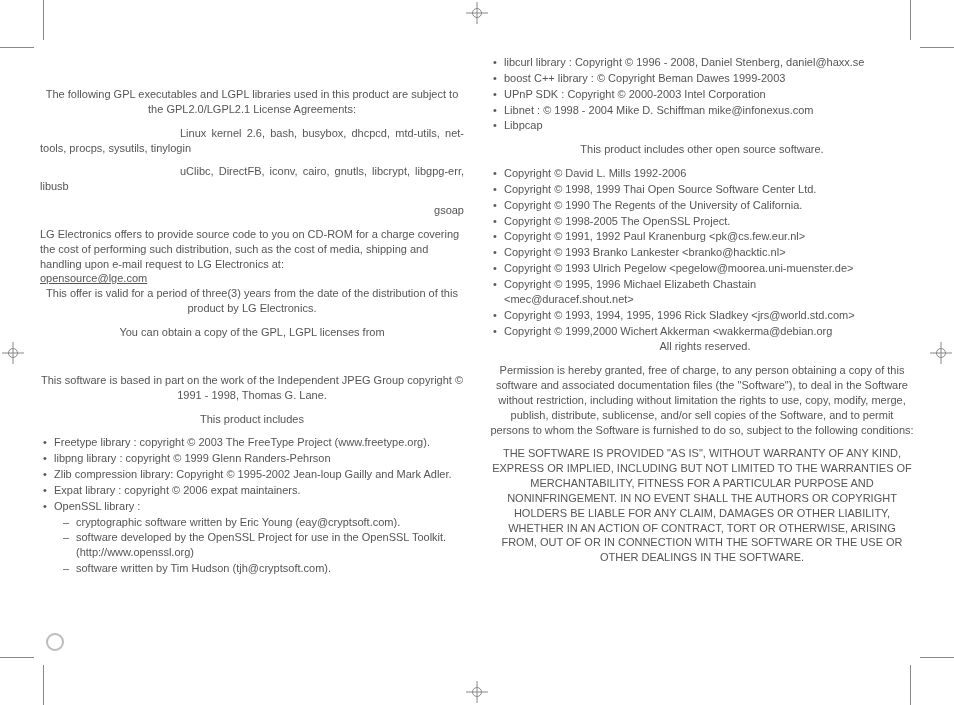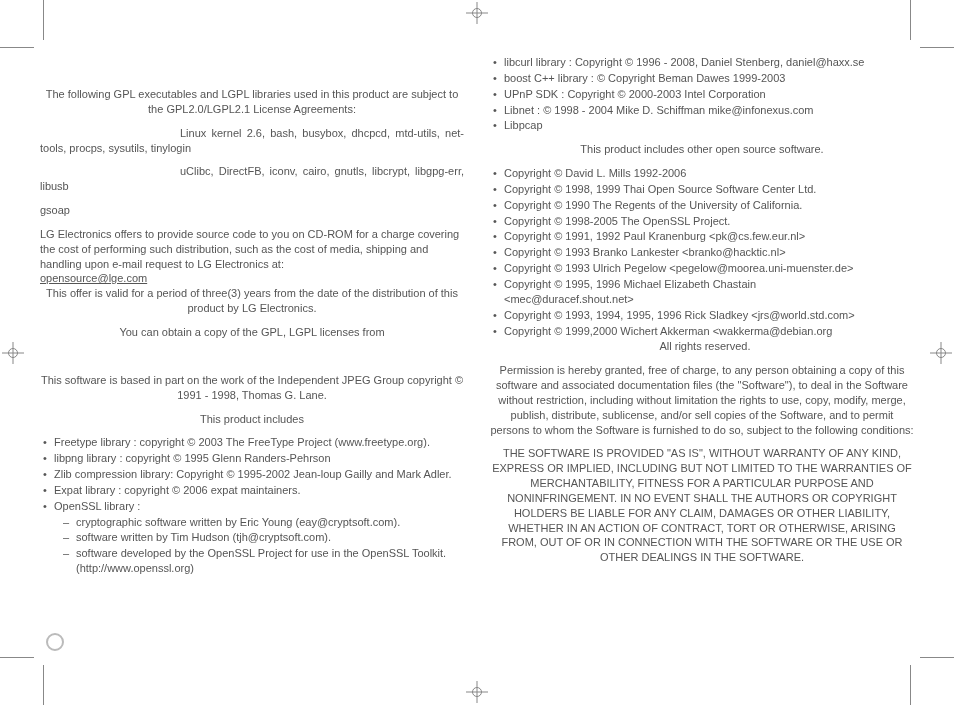--- a/index.html
+++ b/index.html
@@ -16,21 +16,21 @@
     display: flex;
     padding: 55px 40px 50px 40px;
     gap: 26px;
     height: 100%;
   }
   .col {
     flex: 1;
     min-width: 0;
   }
   .para { margin-bottom: 9px; text-align: center; }
-  .center { text-align: left; }
+  .center { text-align: right; }
   .ul { list-style: none; padding-left: 0; margin-bottom: 9px; }
   .ul > li { position: relative; padding-left: 14px; margin-bottom: 1px; }
   .ul > li::before { content: "•"; position: absolute; left: 3px; top: 0; }
   .ul .dash > li { position: relative; padding-left: 16px; margin-bottom: 1px; }
   .ul .dash > li::before { content: "–"; position: absolute; left: 3px; top: 0; }
   .dash { list-style: none; padding-left: 6px; margin-top: 1px; }
   .underline { text-decoration: underline; }
 
   
   .mark { position: absolute; background: #888; }
@@ -112,29 +112,29 @@
     <p>LG Electronics offers to provide source code to you on CD-ROM for a charge covering the cost of performing such distribution, such as the cost of media, shipping and handling upon e-mail request to LG Electronics at:</p>
     <p><span class="underline">opensource@lge.com</span></p>
     <p class="para">This offer is valid for a period of three(3) years from the date of the distribution of this product by LG Electronics.</p>
     <p class="para">You can obtain a copy of the GPL, LGPL  licenses from</p>
     <div style="height:14px"></div>
     <div style="height:10px"></div>
     <p class="para">This software is based in part on the work of the Independent JPEG Group copyright © 1991 - 1998, Thomas G. Lane.</p>
     <p class="para">This product includes</p>
     <ul class="ul">
       <li>Freetype library : copyright ©  2003 The FreeType Project (www.freetype.org).</li>
-      <li>libpng library  : copyright ©  1995 Glenn Randers-Pehrson</li>
+      <li>libpng library  : copyright ©  1999 Glenn Randers-Pehrson</li>
       <li>Zlib compression library: Copyright ©  1995-2002 Jean-loup Gailly and Mark Adler.</li>
       <li>Expat library : copyright ©  2006 expat maintainers.</li>
       <li>
         <span>OpenSSL library :</span>
         <ul class="dash">
           <li>cryptographic software written by Eric Young (eay@cryptsoft.com).</li>
+          <li>software developed by the OpenSSL Project for use in the OpenSSL Toolkit. (http://www.openssl.org)</li>
           <li>software written by Tim Hudson (tjh@cryptsoft.com).</li>
-          <li>software developed by the OpenSSL Project for use in the OpenSSL Toolkit. (http://www.openssl.org)</li>
         </ul>
       </li>
     </ul>
   </div>
 
   <div class="col">
     <ul class="ul">
       <li>libcurl library : Copyright ©  1996 - 2008, Daniel Stenberg, daniel@haxx.se</li>
       <li>boost C++ library : ©  Copyright Beman Dawes 1999-2003</li>
       <li>UPnP SDK : Copyright ©  2000-2003 Intel Corporation</li>

